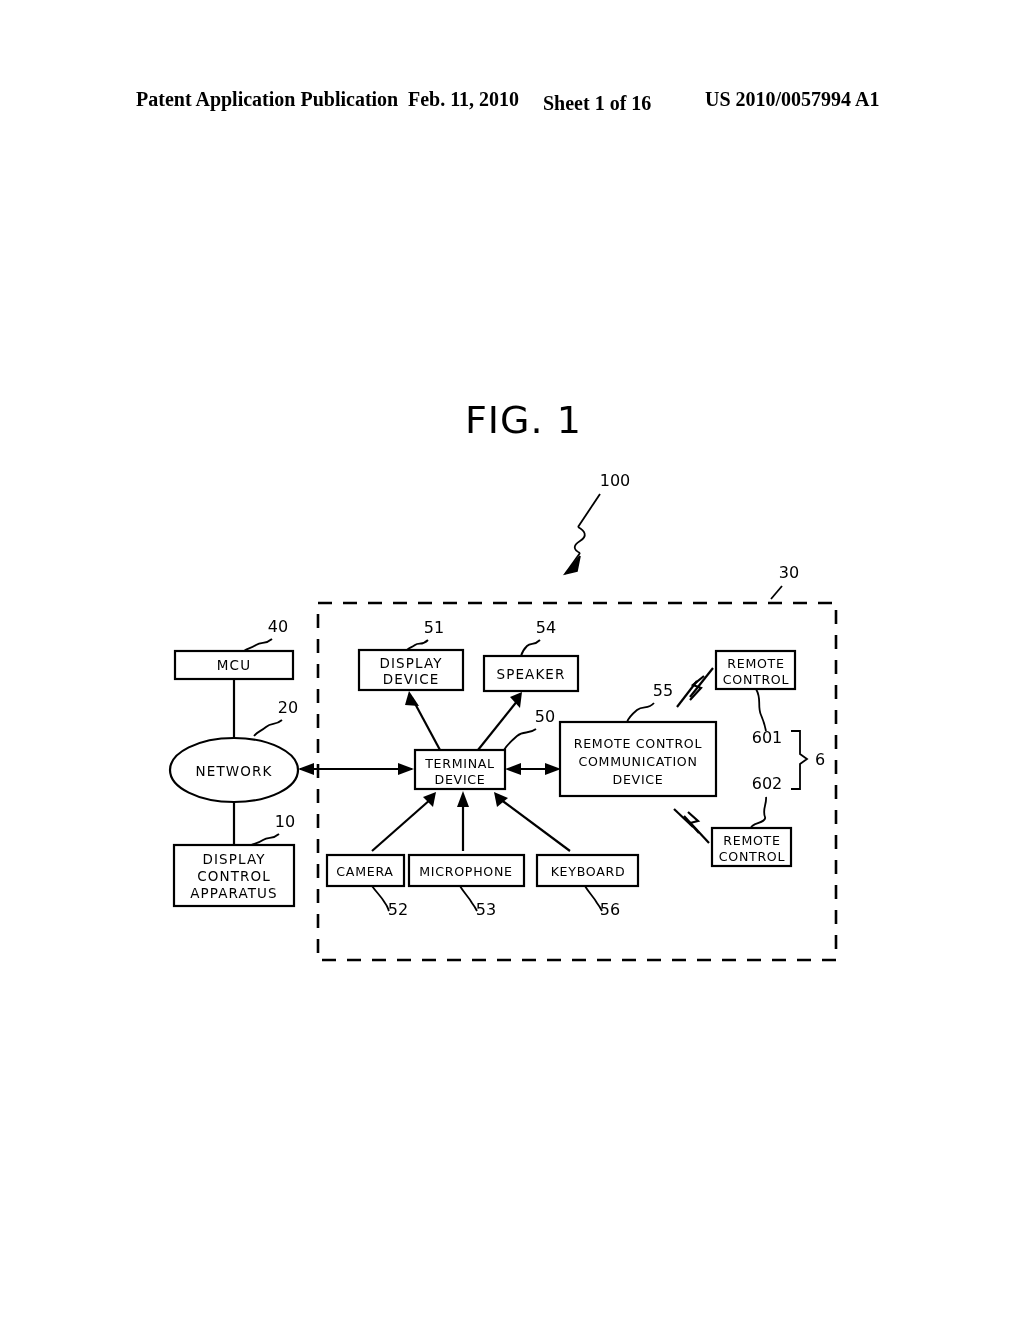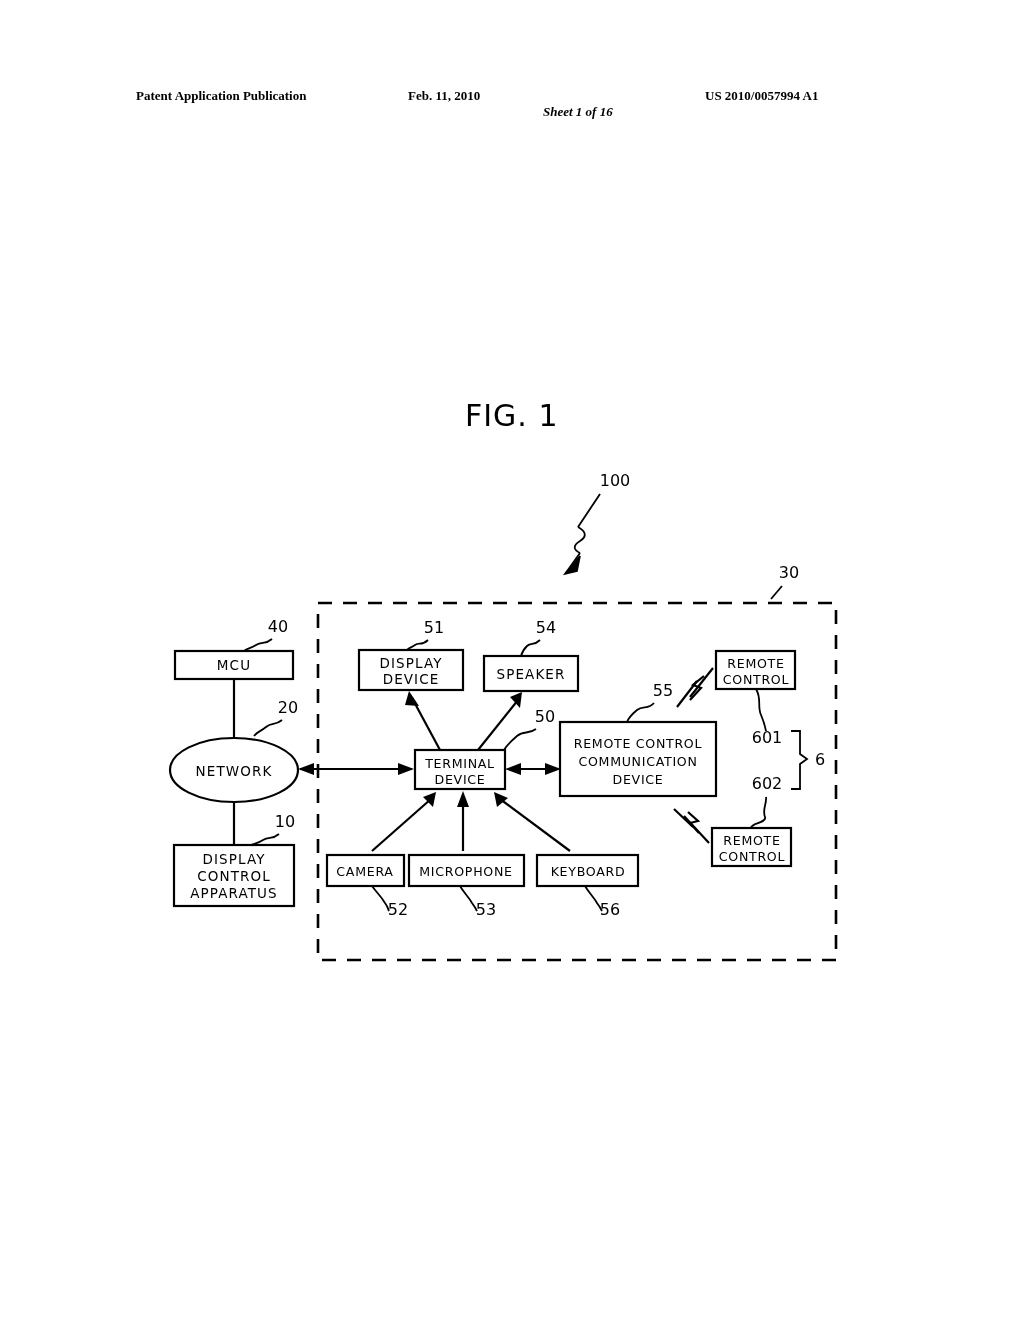--- a/index.html
+++ b/index.html
@@ -19,52 +19,51 @@
 
   
   #page-header {
     position: absolute;
     top: 88px;
     left: 0;
     width: 1024px;
     height: 26px;
     font-family: "Liberation Serif", serif;
     font-weight: bold;
-    font-size: 13px;
+    font-size: 20px;
     white-space: nowrap;
   }
   #page-header .hdr-pub {
     position: absolute;
     left: 136px;
     top: 0;
   }
   #page-header .hdr-date {
     position: absolute;
     left: 408px;
     top: 0;
   }
   #page-header .hdr-sheet {
     position: absolute;
     left: 543px;
-    top: 16px;
-    font-style: italic;
+    top: 4px;
   }
   #page-header .hdr-patno {
     position: absolute;
     left: 705px;
     top: 0;
   }
 
   
   #fig-title {
     position: absolute;
     left: 465px;
     top: 398px;
     font-family: "DejaVu Sans", sans-serif;
-    font-size: 30px;
+    font-size: 38px;
     letter-spacing: 1px;
   }
 
   
   #diagram {
     position: absolute;
     left: 0;
     top: 0;
     width: 1024px;
     height: 1320px;

